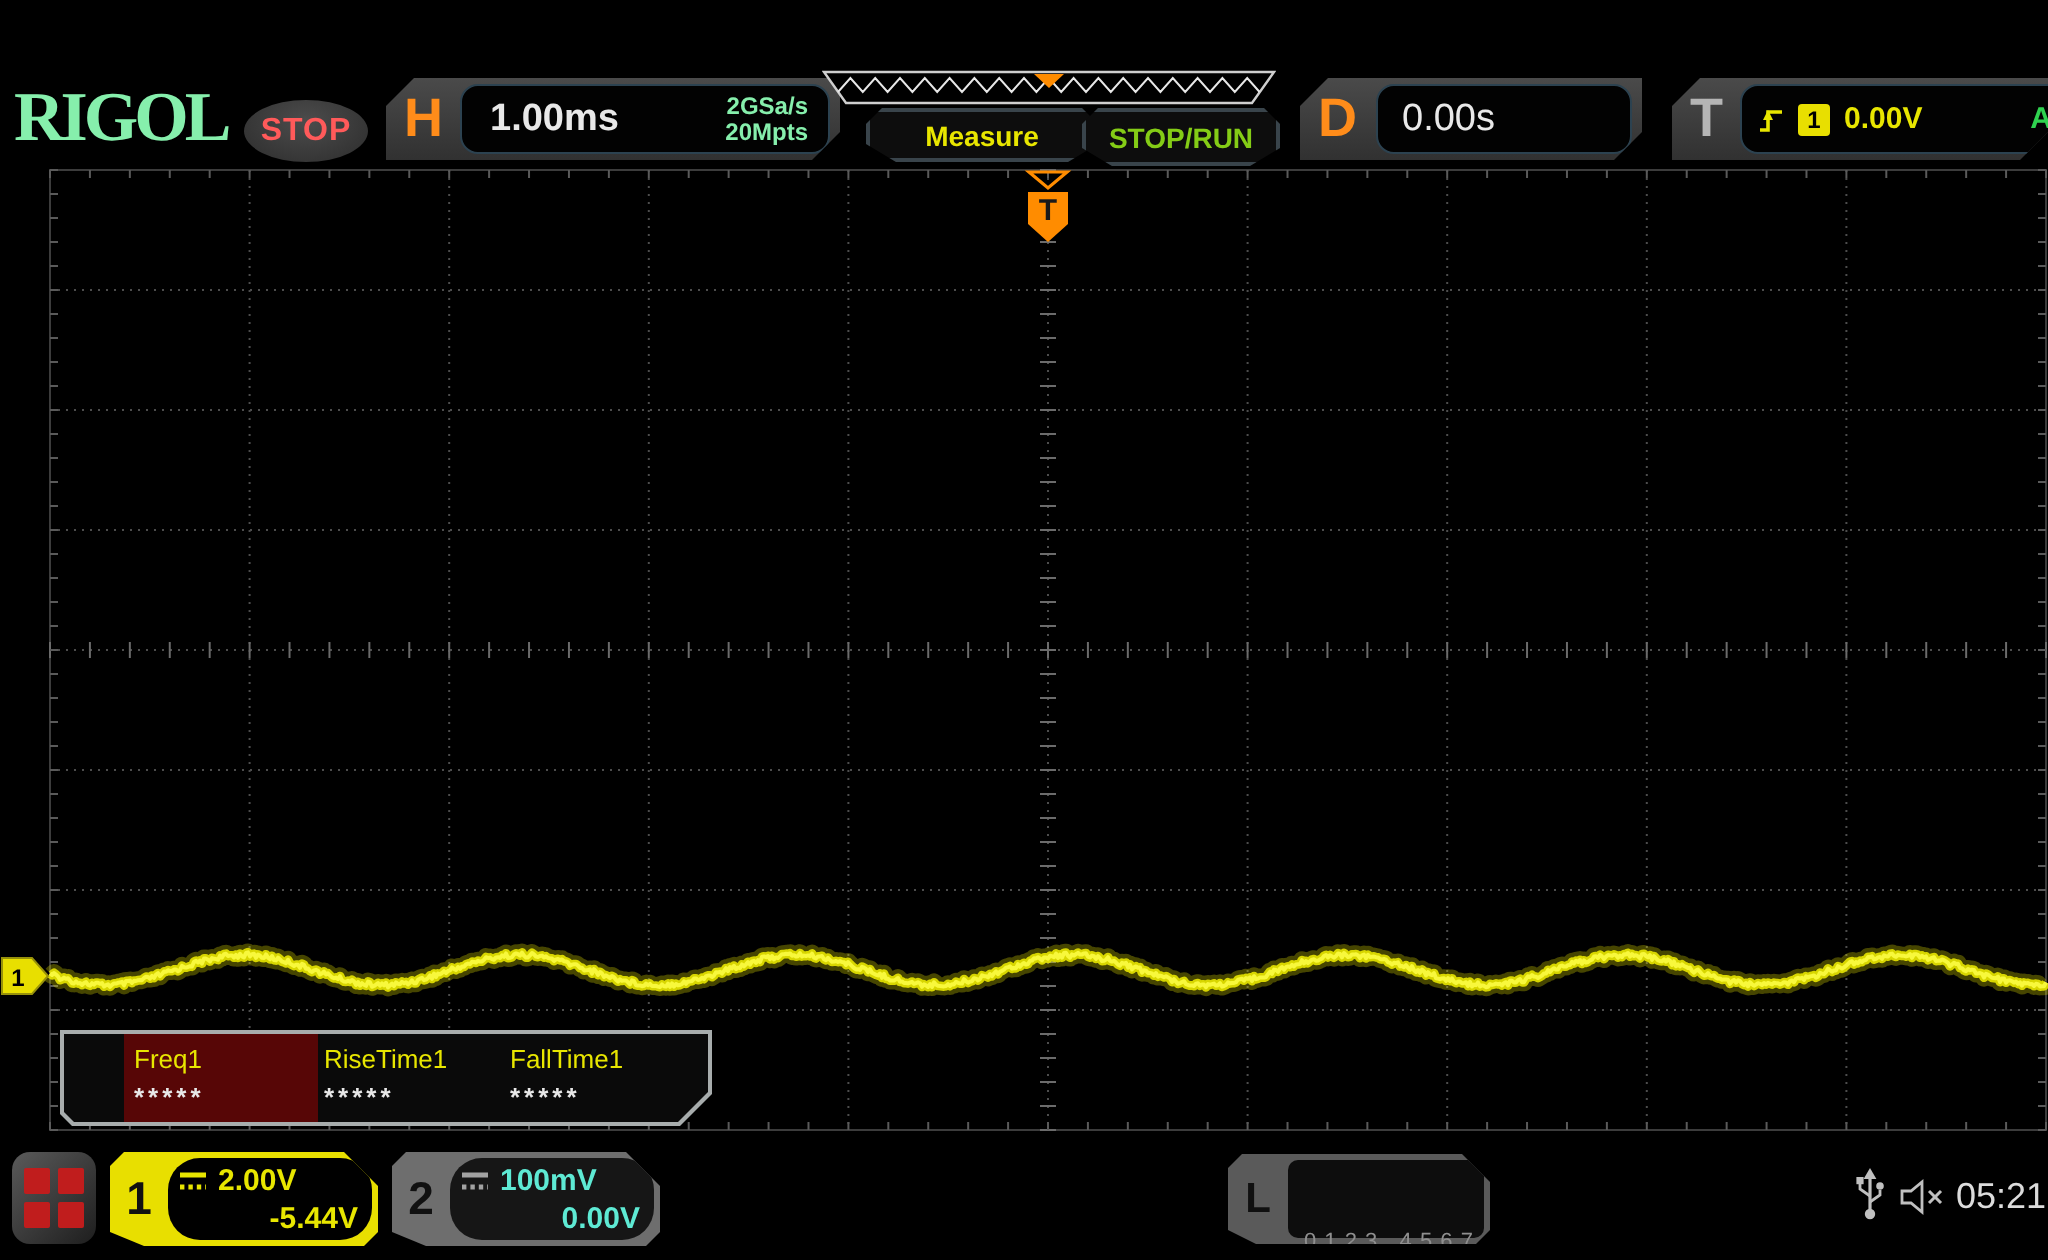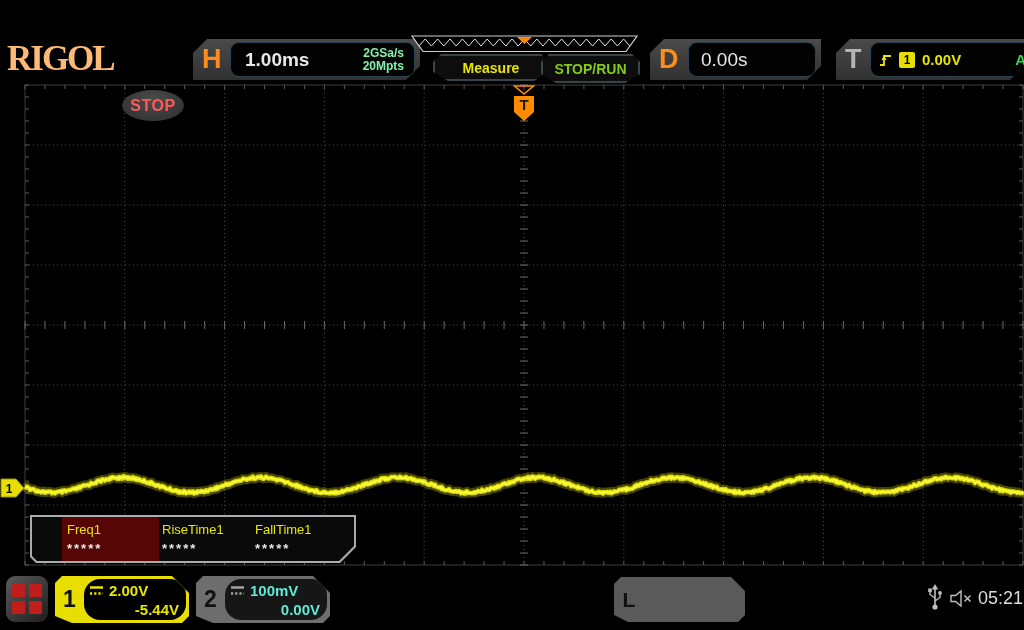--- a/index.html
+++ b/index.html
@@ -8,24 +8,24 @@
   .abs{position:absolute;}
 
   
   .topbar{left:0;top:0;width:1024px;height:32px;color:#f2f2f2;font-size:17px;}
   .topbar span{position:absolute;top:6px;white-space:pre;}
   .tb-model{left:4px;}
   .tb-date{left:86px;}
 
   
   .logo{left:7px;top:40px;font-family:"Liberation Serif",serif;font-weight:bold;
-        font-size:35px;color:#fdba74;letter-spacing:-2px;line-height:38px;}
+        font-size:35px;color:#86efac;letter-spacing:-2px;line-height:38px;}
   .runstate{left:122px;top:50px;width:62px;height:31px;border-radius:50%;
         background:radial-gradient(ellipse at 50% 35%,#4c4c4c,#2c2c2c);
-        color:#ff5a5a;font-size:16px;font-weight:bold;display:flex;align-items:center;justify-content:center;letter-spacing:.5px;margin-top:40px;}
+        color:#ff5a5a;font-size:16px;font-weight:bold;display:flex;align-items:center;justify-content:center;letter-spacing:.5px;}
   .hpanel{background:linear-gradient(#4a4a4a,#313131);
         clip-path:polygon(14px 0,100% 0,100% calc(100% - 14px),calc(100% - 14px) 100%,0 100%,0 14px);}
   .hpanel .plabel{position:absolute;left:9px;top:5px;font-size:27px;font-weight:bold;}
   .vbox{position:absolute;background:#020202;border:1px solid #2c4250;border-radius:9px;
         display:flex;align-items:center;}
   .h-main{left:193px;top:39px;width:227px;height:41px;}
   .h-main .plabel{color:#ff8c1a;}
   .h-vbox{left:37px;top:3px;width:183px;height:33px;font-weight:bold;}
   .h-time{color:#e8e8e8;font-size:19px;padding-left:14px;flex:1;}
   .h-rate{color:#86efac;font-size:12px;line-height:13px;text-align:right;padding-right:10px;}
@@ -489,20 +489,24 @@
           <line x1="1" y1="8.5" x2="14" y2="8.5" stroke="#a2a2a2" stroke-width="2.6" stroke-dasharray="2.2 2"></line>
         </svg>
         <span>100mV</span>
       </div>
       <div class="chrow2">0.00V</div>
     </div>
   </div>
 
   <div class="abs lbadge">
     <span class="lnum">L</span>
+    <div class="lbox">
+      <div>0 1 2 3   4 5 6 7</div>
+      
+    </div>
   </div>
 
   <svg class="abs usb" width="16" height="27" viewBox="0 0 16 27">
     <polygon points="8,0 4.8,5.5 11.2,5.5" fill="#c0c0c0"></polygon>
     <line x1="8" y1="4" x2="8" y2="21" stroke="#c0c0c0" stroke-width="1.6"></line>
     <path d="M8,14 L3,10.5 L3,8" fill="none" stroke="#c0c0c0" stroke-width="1.4"></path>
     <rect x="1.2" y="4.5" width="3.6" height="3.6" fill="#c0c0c0"></rect>
     <path d="M8,17 L13,13.5 L13,11" fill="none" stroke="#c0c0c0" stroke-width="1.4"></path>
     <circle cx="13" cy="9" r="1.9" fill="#c0c0c0"></circle>
     <circle cx="8" cy="23" r="2.6" fill="#c0c0c0"></circle>

